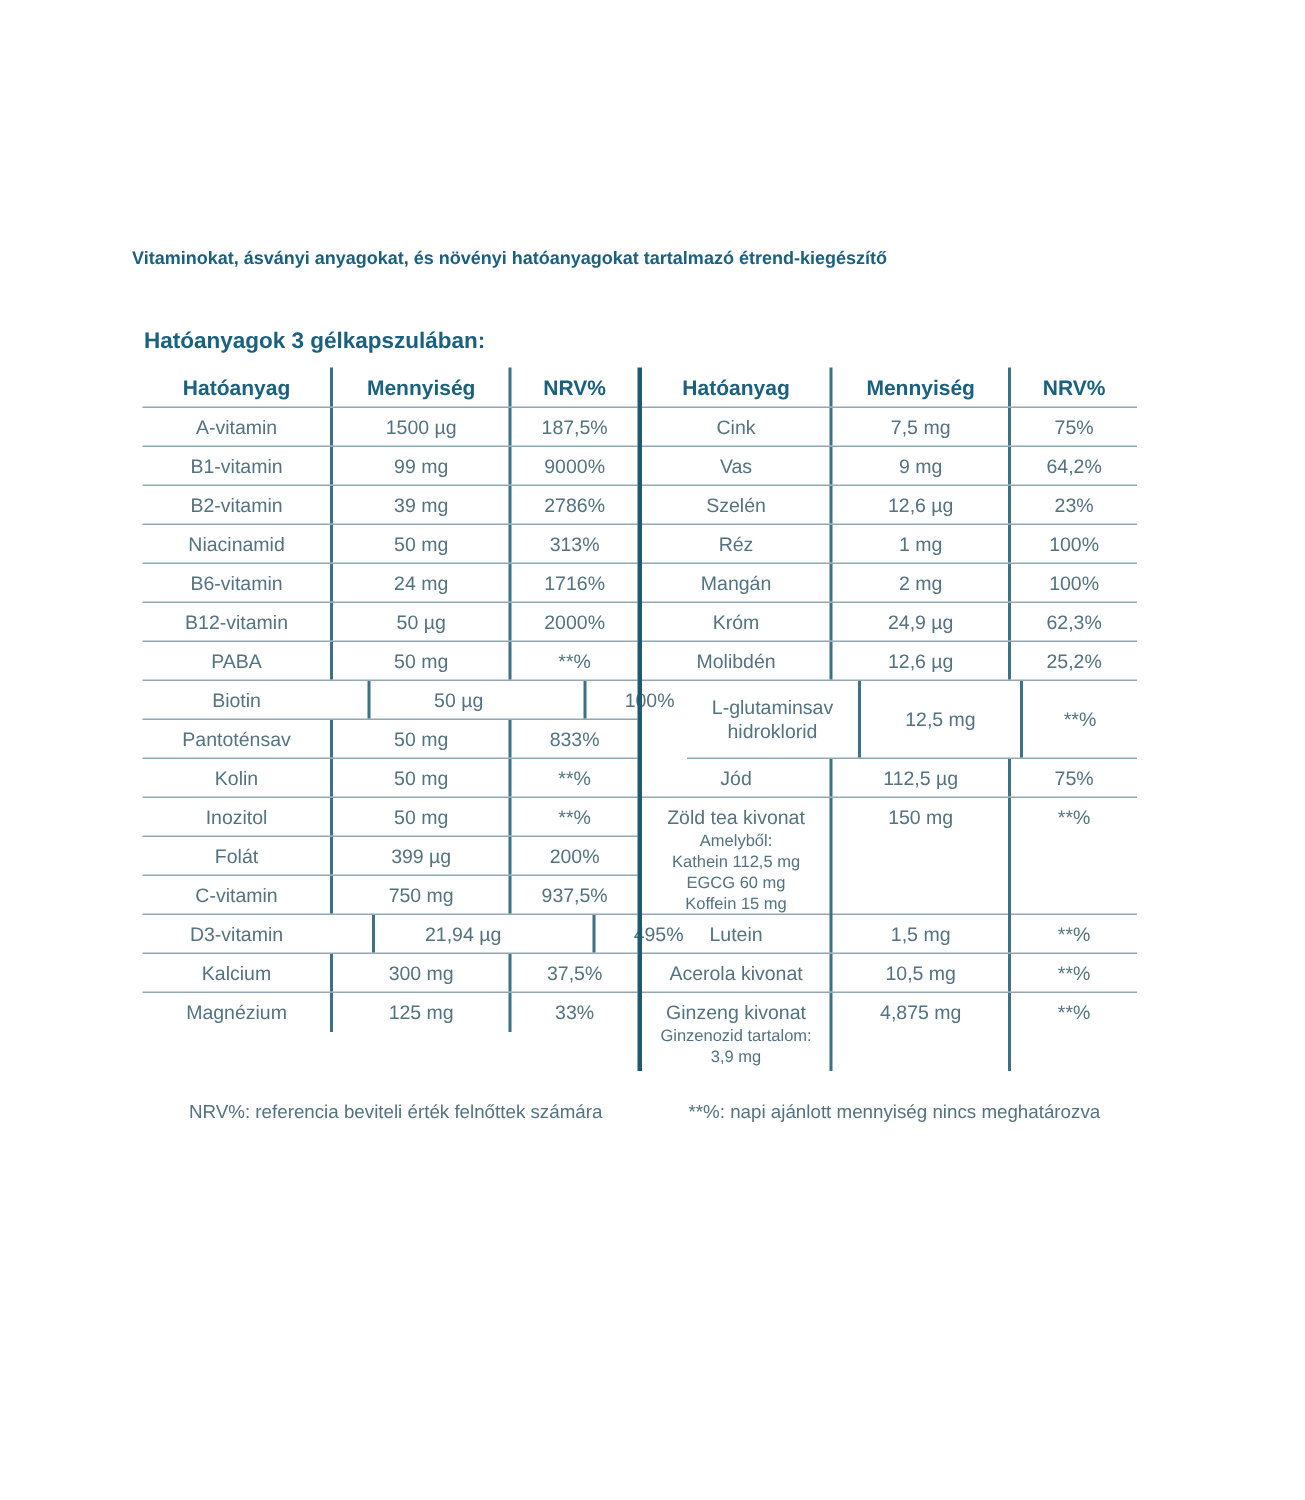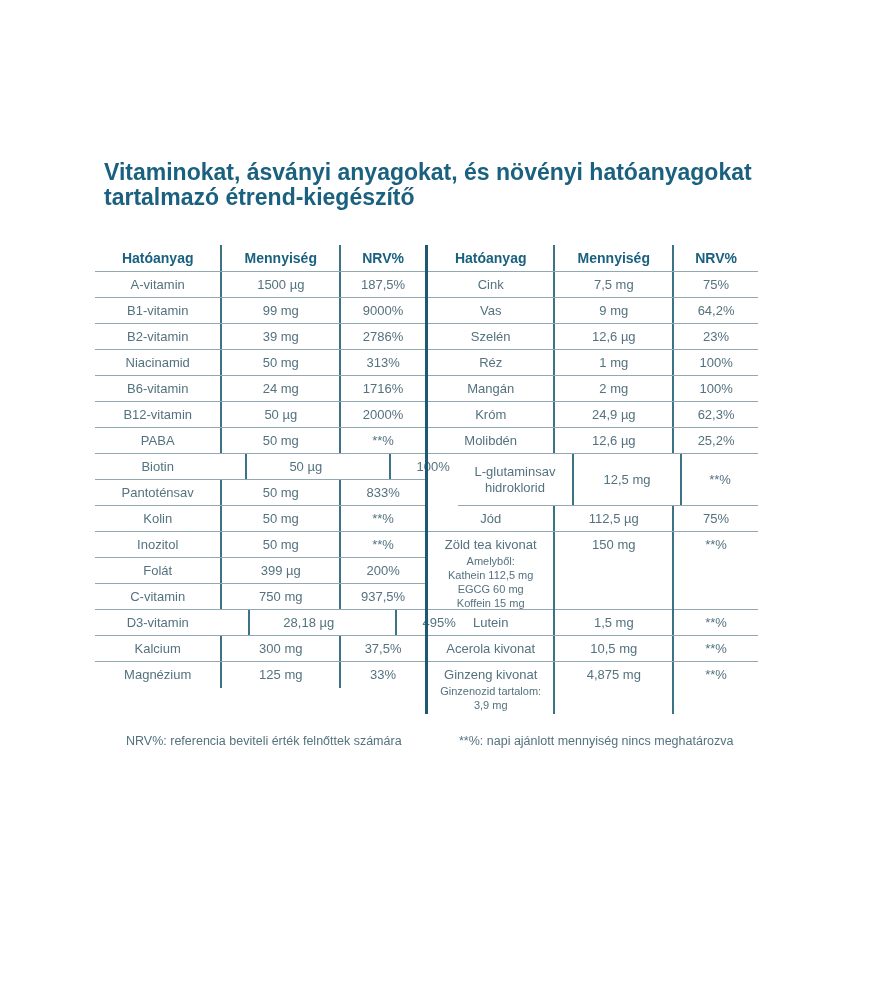--- a/index.html
+++ b/index.html
@@ -9,22 +9,22 @@
     --vline:#3d7186;
     --divider:#1f5871;
   }
   *{box-sizing:border-box;}
   html,body{margin:0;padding:0;background:#ffffff;}
   .page{
     position:relative;width:870px;height:1000px;background:#ffffff;
     font-family:"Liberation Sans", sans-serif;overflow:hidden;
   }
   .title{
-    position:absolute;left:104px;top:160px;width:676px;
-    font-size:23px;font-weight:bold;line-height:25px;color:var(--heading);
+    position:absolute;left:88px;top:160px;width:676px;
+    font-size:12px;font-weight:bold;line-height:25px;color:var(--heading);
   }
   .subtitle{
     position:absolute;left:96px;top:219px;
     font-size:15px;font-weight:bold;color:var(--heading);
   }
   .tables{position:absolute;left:95px;top:245px;display:flex;}
   .ntable{width:330px;}
   .ntable.right{width:333px;border-left:3px solid var(--divider);}
   .trow{
     display:grid;grid-template-columns:38% 36% 26%;
@@ -46,20 +46,21 @@
   .footnote.left{left:126px;}
   .footnote.right{left:459px;}
 </style>
 </head>
 <body>
 
 <div class="page">
 
   <div class="title">Vitaminokat, ásványi anyagokat, és növényi hatóanyagokat tartalmazó étrend-kiegészítő</div>
 
+  <div class="subtitle">Hatóanyagok 3 gélkapszulában:</div>
 
   <div class="tables">
 
     <div class="ntable left" id="left-table">
       <div class="trow thead">
         <div class="cell c1">Hatóanyag</div>
         <div class="cell c2">Mennyiség</div>
         <div class="cell c3">NRV%</div>
       </div>
     <div class="trow" style="height: 26px;">
@@ -150,21 +151,21 @@
           <div class="cell c1">
             <div>C-vitamin</div>
           </div>
           <div class="cell c2">750 mg</div>
           <div class="cell c3">937,5%</div>
         </div>
         <div class="trow" style="height: 26px; gap: 28px;">
           <div class="cell c1">
             <div>D3-vitamin</div>
           </div>
-          <div class="cell c2">28,18 µg</div>
+          <div class="cell c2">21,94 µg</div>
           <div class="cell c3">495%</div>
         </div>
         <div class="trow" style="height: 26px;">
           <div class="cell c1">
             <div>Kalcium</div>
           </div>
           <div class="cell c2">300 mg</div>
           <div class="cell c3">37,5%</div>
         </div>
         <div class="trow" style="height: 26px;">

